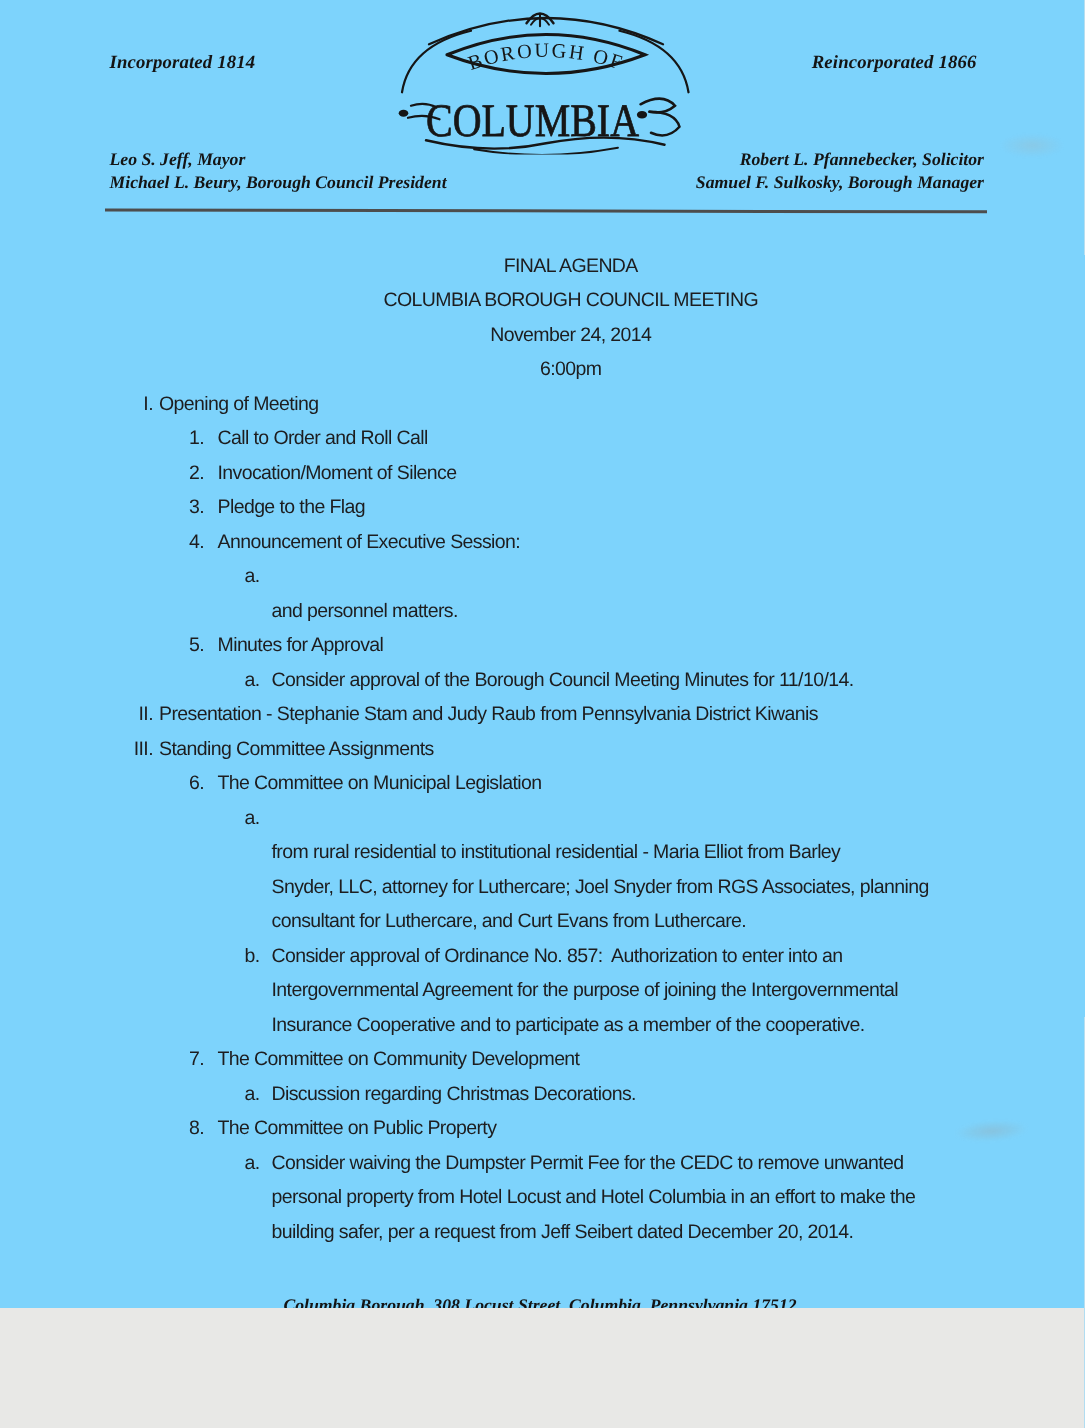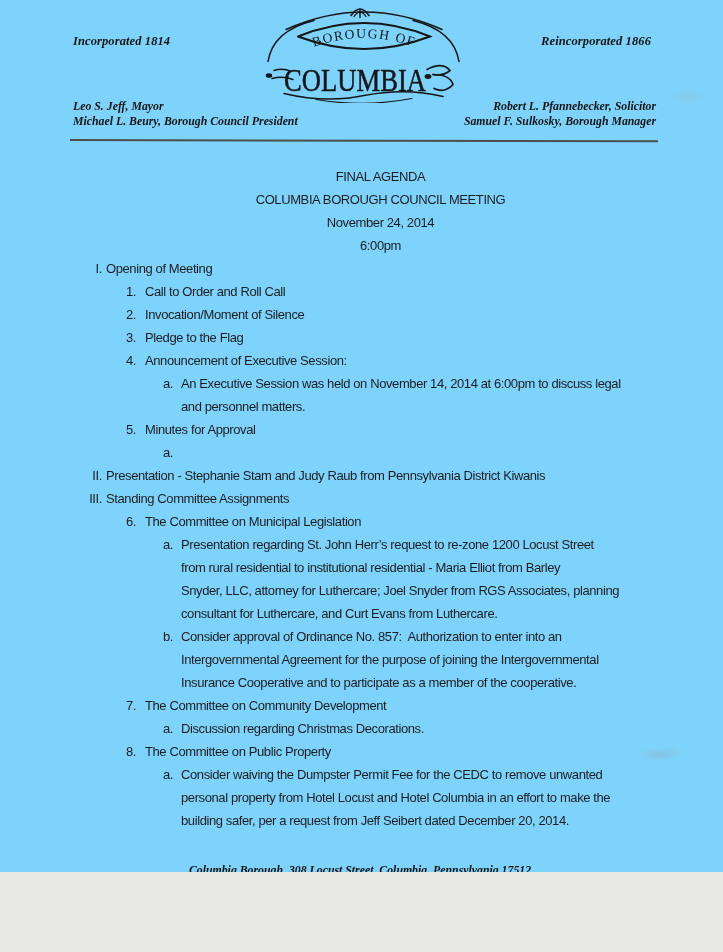--- a/index.html
+++ b/index.html
@@ -142,47 +142,46 @@
         <div class="line">
           <span class="mk mk-n">3.</span>
           <span class="tx tx-n">Pledge to the Flag</span>
         </div>
         <div class="line">
           <span class="mk mk-n">4.</span>
           <span class="tx tx-n">Announcement of Executive Session:</span>
         </div>
         <div class="line">
           <span class="mk mk-l">a.</span>
-          <span class="tx tx-l">An Executive Session was held on November 14, 2014 at 6:00pm to discuss legal</span>
         </div>
         <div class="line">
           <span class="tx tx-l">and personnel matters.</span>
         </div>
         <div class="line">
           <span class="mk mk-n">5.</span>
           <span class="tx tx-n">Minutes for Approval</span>
         </div>
         <div class="line">
           <span class="mk mk-l">a.</span>
+          <span class="tx tx-l">Consider approval of the Borough Council Meeting Minutes for 11/10/14.</span>
         </div>
         <div class="line">
           <span class="mk mk-r">II.</span>
           <span class="tx tx-r">Presentation - Stephanie Stam and Judy Raub from Pennsylvania District Kiwanis</span>
         </div>
         <div class="line">
           <span class="mk mk-r">III.</span>
           <span class="tx tx-r">Standing Committee Assignments</span>
         </div>
         <div class="line">
           <span class="mk mk-n">6.</span>
           <span class="tx tx-n">The Committee on Municipal Legislation</span>
         </div>
         <div class="line">
           <span class="mk mk-l">a.</span>
-          <span class="tx tx-l">Presentation regarding St. John Herr’s request to re-zone 1200 Locust Street</span>
         </div>
         <div class="line">
           <span class="tx tx-l">from rural residential to institutional residential - Maria Elliot from Barley</span>
         </div>
         <div class="line">
           <span class="tx tx-l">Snyder, LLC, attorney for Luthercare; Joel Snyder from RGS Associates, planning</span>
         </div>
         <div class="line">
           <span class="tx tx-l">consultant for Luthercare, and Curt Evans from Luthercare.</span>
         </div>

